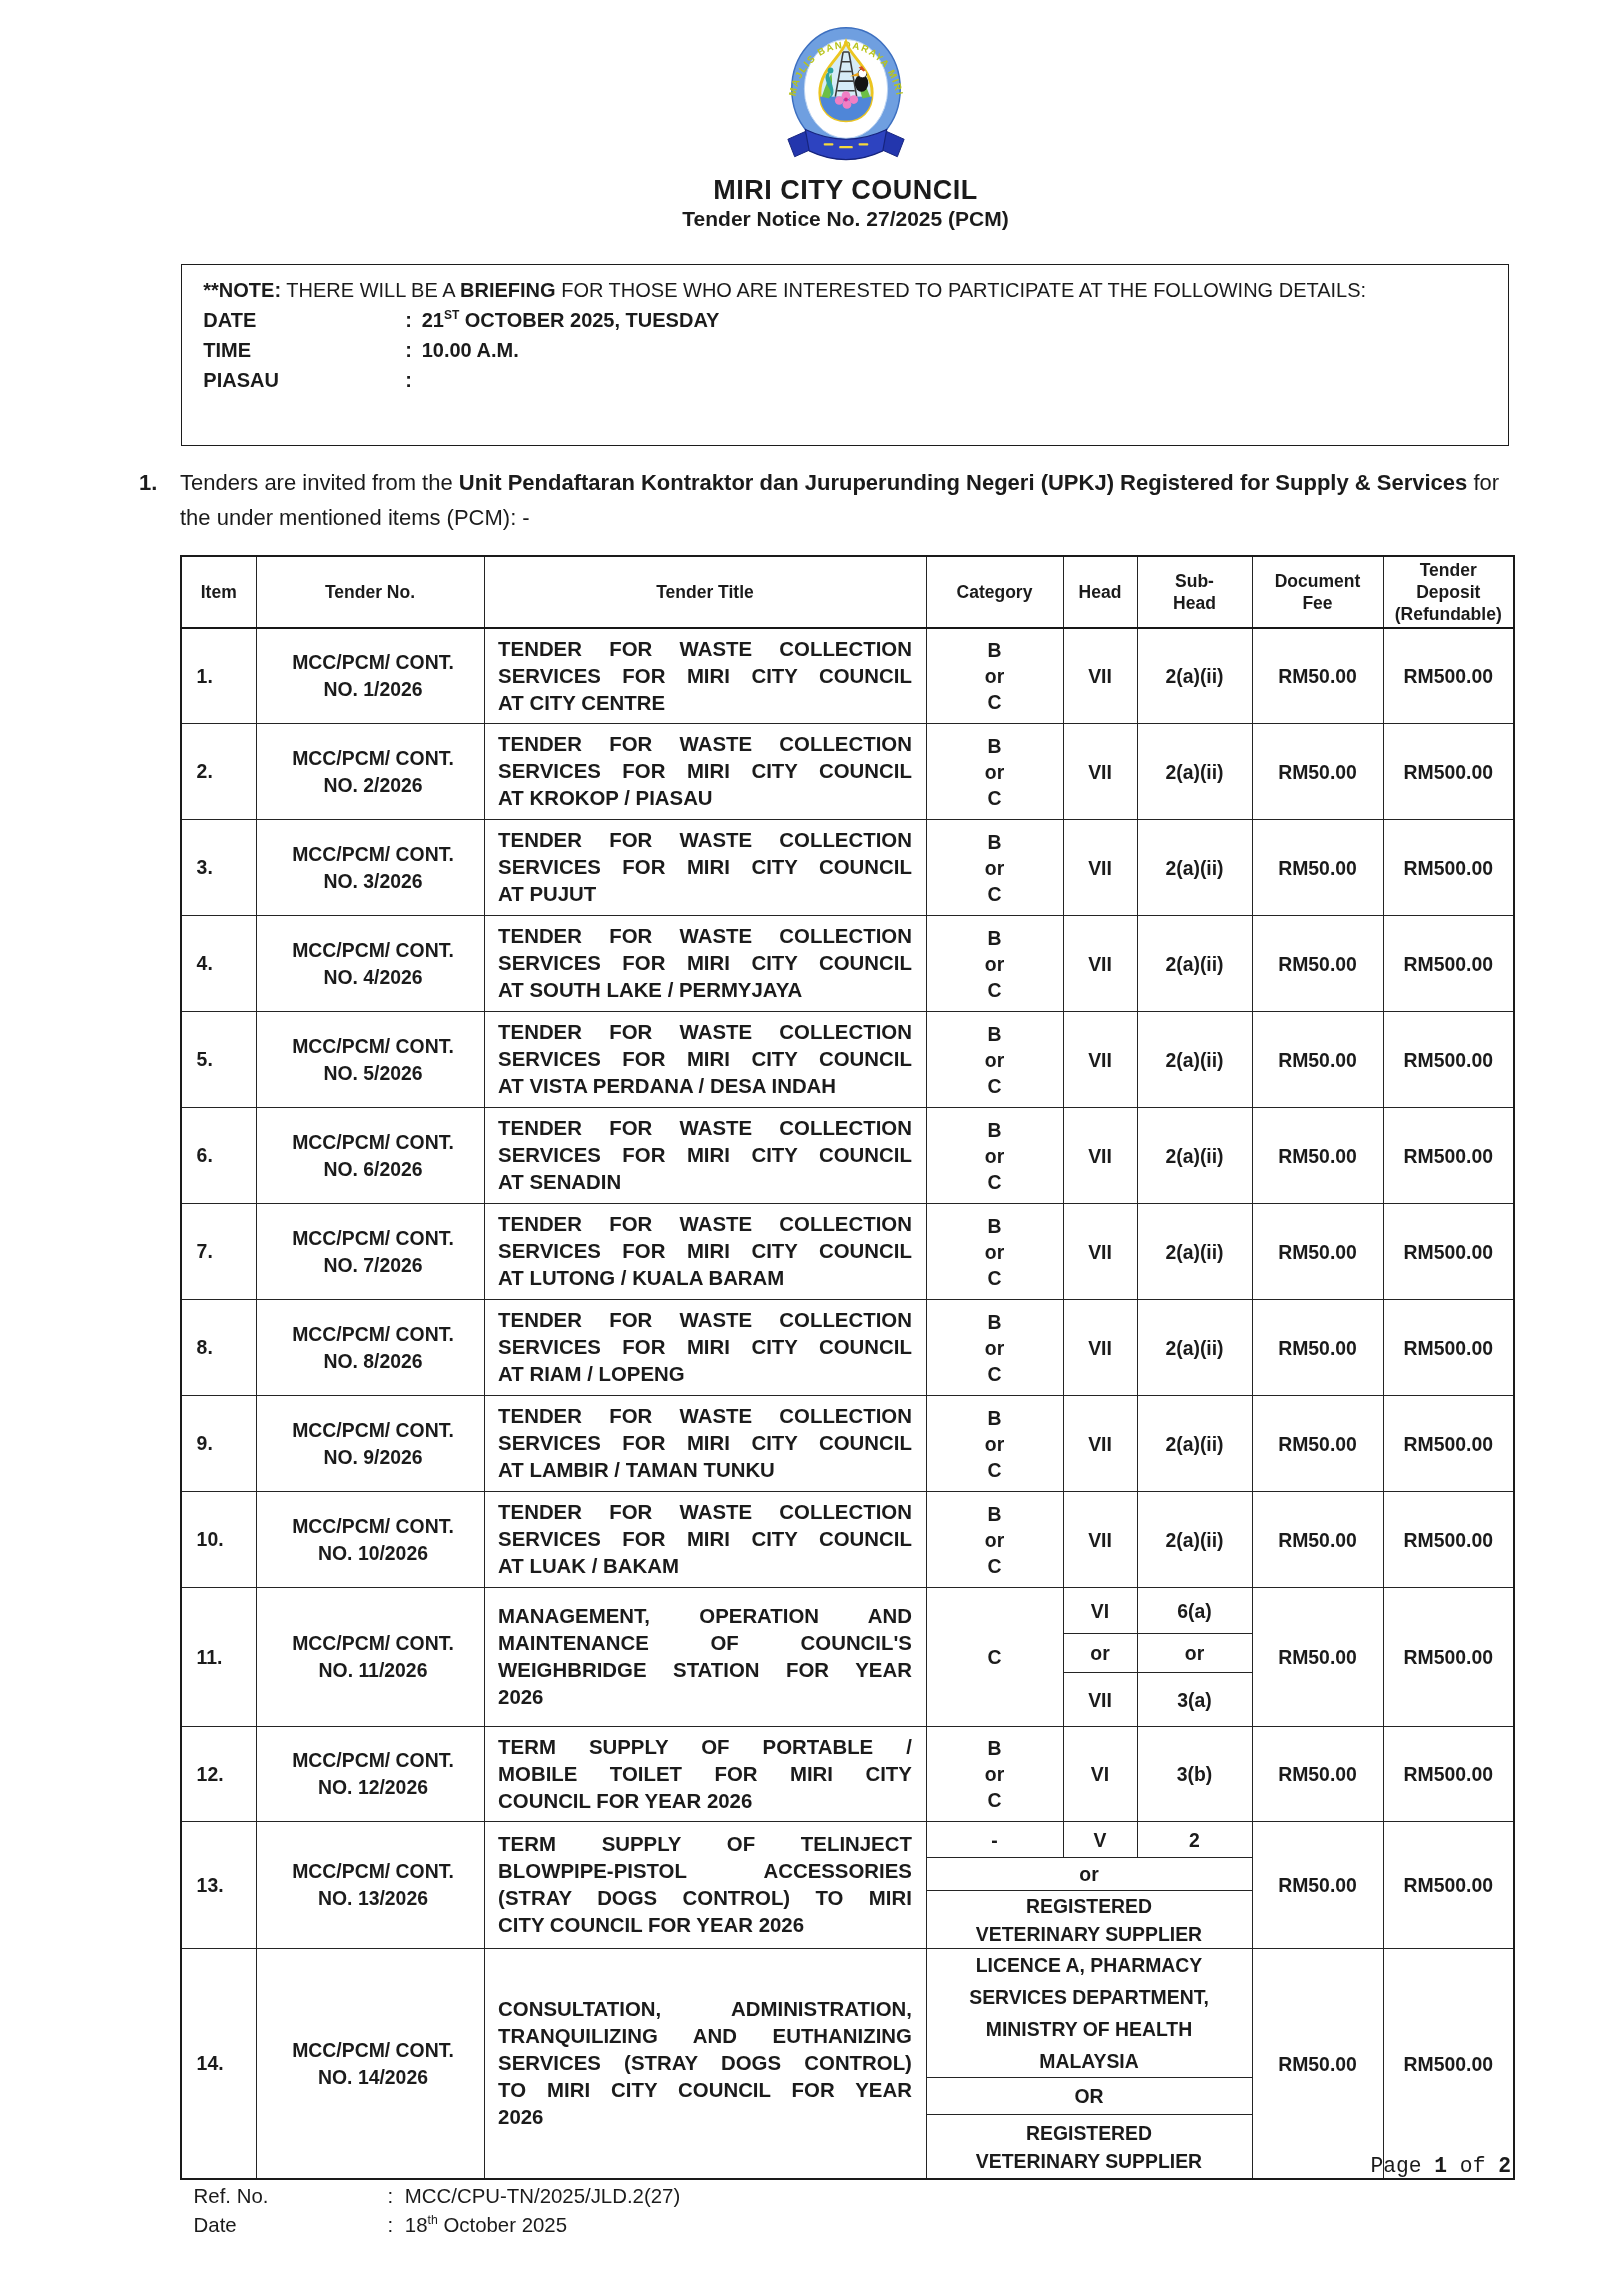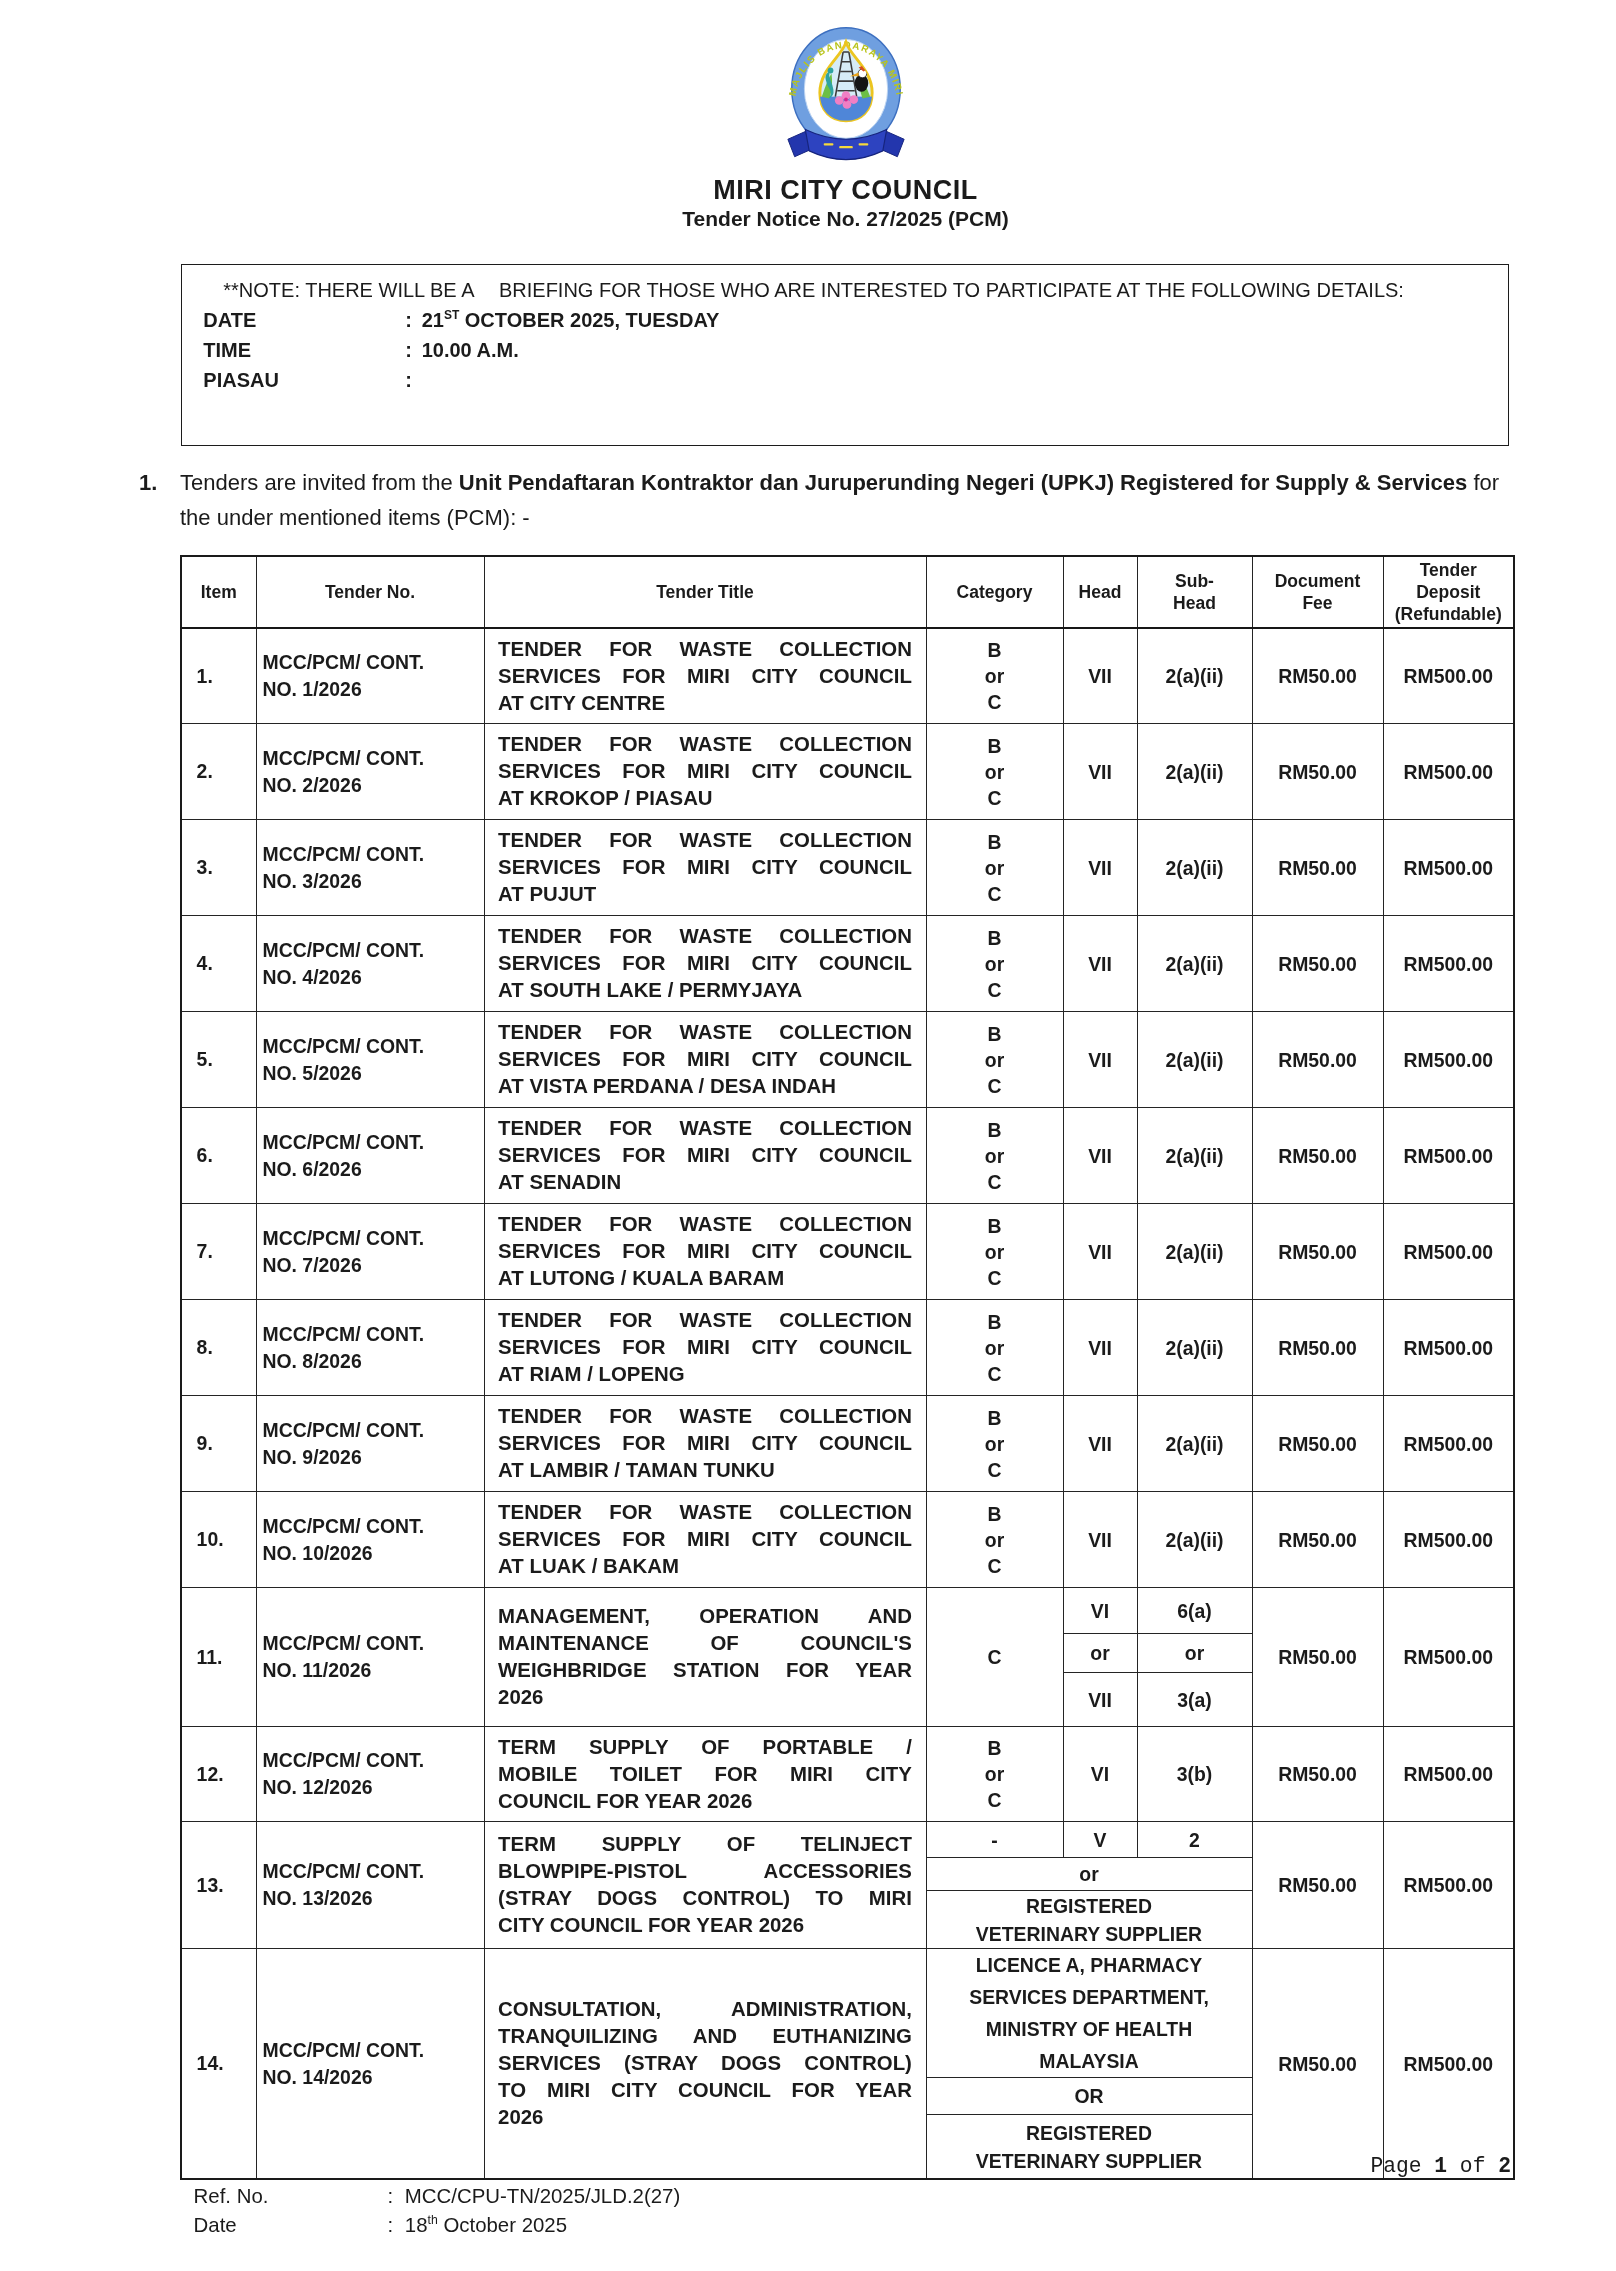--- a/index.html
+++ b/index.html
@@ -15,21 +15,21 @@
   .logo-wrap { position:absolute; top:23px; left:50%; transform:translateX(-50%); width:146px; height:155px; }
   .org-name  { position:absolute; top:175px; left:0; width:100%; text-align:center;
                font-size:27px; font-weight:bold; letter-spacing:0.5px; }
   .notice-title { position:absolute; top:207px; left:0; width:100%; text-align:center;
                font-size:21px; font-weight:bold; }
 
   
   .note-box { position:absolute; top:264px; left:1px; width:1328px; height:182px;
               border:1.9px solid #1c1c1c; padding:9.7px 19.4px 9.7px 21.3px;
               font-size:20px; line-height:30px; }
-  .note-line b { font-weight:normal;margin-left:20px; }
+  .note-line b { font-weight:bold; }
   .note-row { display:flex; font-weight:bold; }
   .note-label { width:202px; flex:0 0 202px; }
   .note-colon { margin-right:9.7px; }
   sup { font-size:.6em; vertical-align:super; line-height:0; }
 
   
   .intro { position:absolute; top:465px; left:0; width:1331px; font-size:22px; line-height:35px; }
   .intro-num { position:absolute; left:-41px; top:0; font-weight:bold; }
   .intro b { font-weight:bold; }
 
@@ -51,21 +51,21 @@
   col.c-fee     { width:131px; }
   col.c-dep     { width:131px; }
 
   tr.r-std  { height:96px; }
   tr.r11a { height:46px; } tr.r11b { height:39px; } tr.r11c { height:54px; }
   tr.r12  { height:95px; }
   tr.r13a { height:36px; } tr.r13b { height:33px; } tr.r13c { height:58px; }
   tr.r14a { height:109px; } tr.r14b { height:37px; } tr.r14c { height:64px; }
 
   td.item-cell { padding-left:14.6px; text-align:left; }
-  td.no-cell   { padding-left:6px; text-align:left; line-height:27px; }
+  td.no-cell   { padding-left:6px; text-align:center; line-height:27px; }
   td.no-cell div { white-space:nowrap; }
   td.title-cell { padding:5.8px 13.6px; font-size:20.4px; line-height:27px; }
   .tl { text-align:justify; text-align-last:justify; }
   .tl.last { text-align-last:left; }
   td.center { text-align:center; line-height:26px; }
   td.mid-wide { text-align:center; line-height:28px; }
   .narrow250 { width:243px; margin:0 auto; }
   .narrow265 { width:257px; margin:0 auto; line-height:32px; }
 
   

